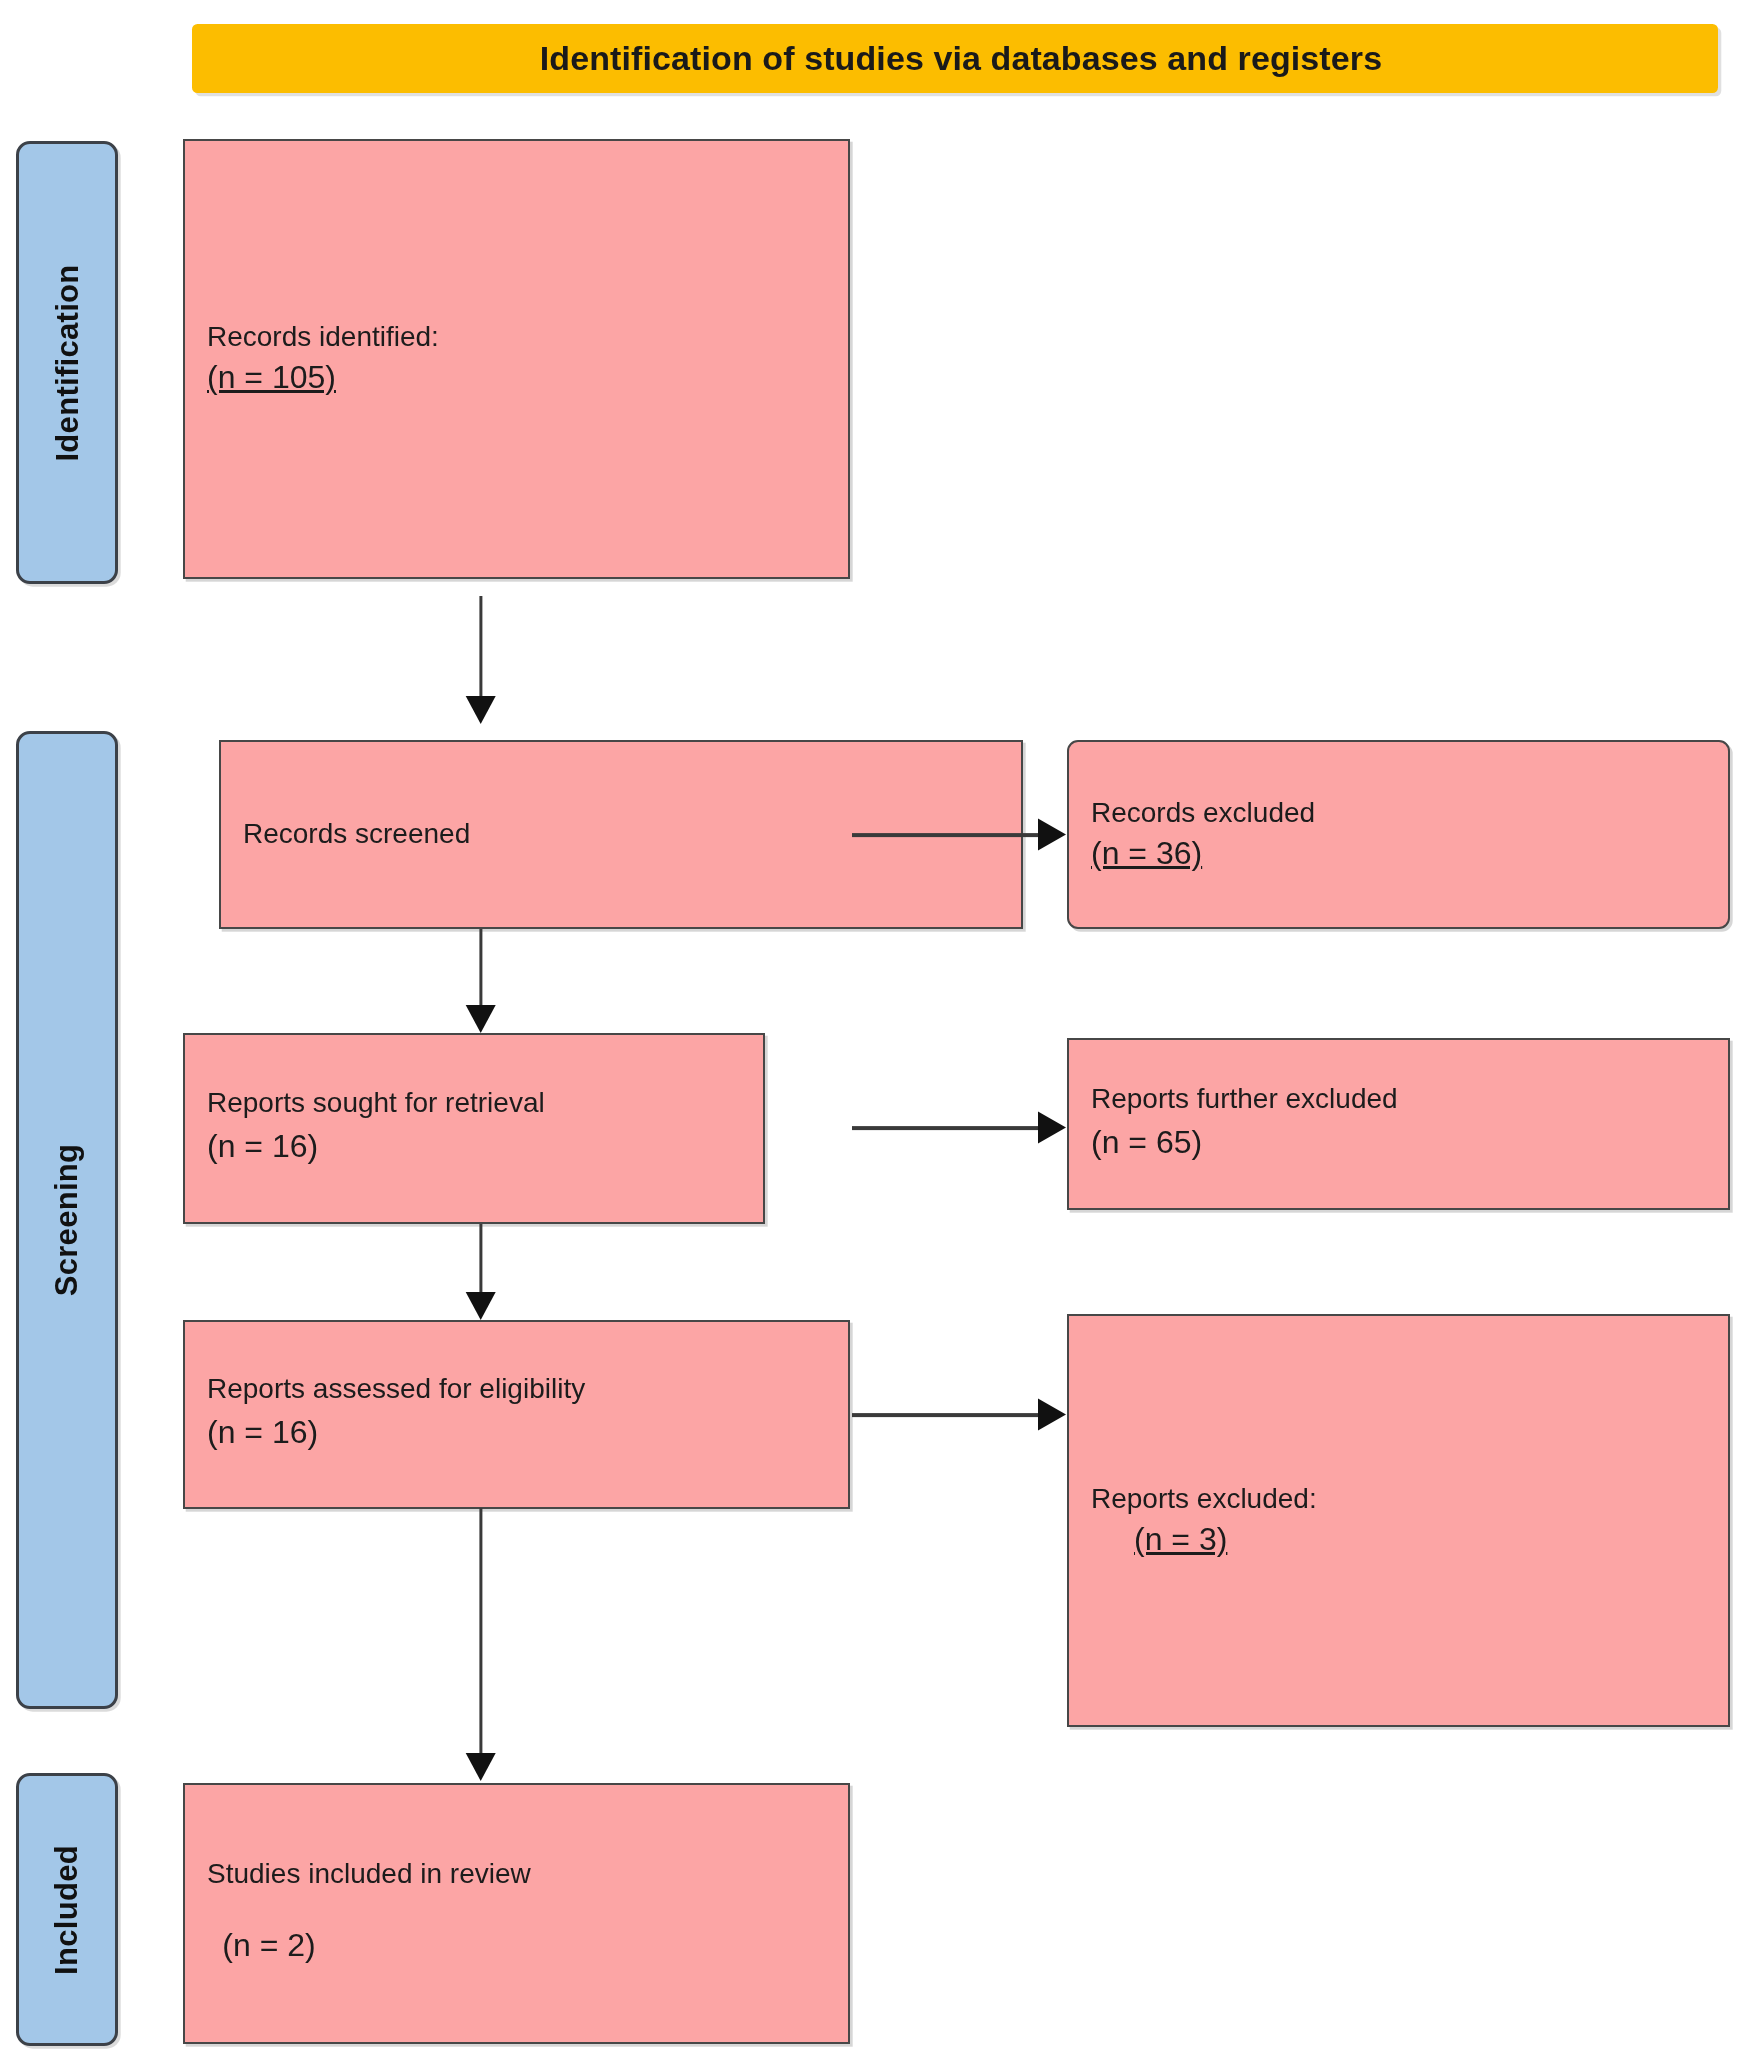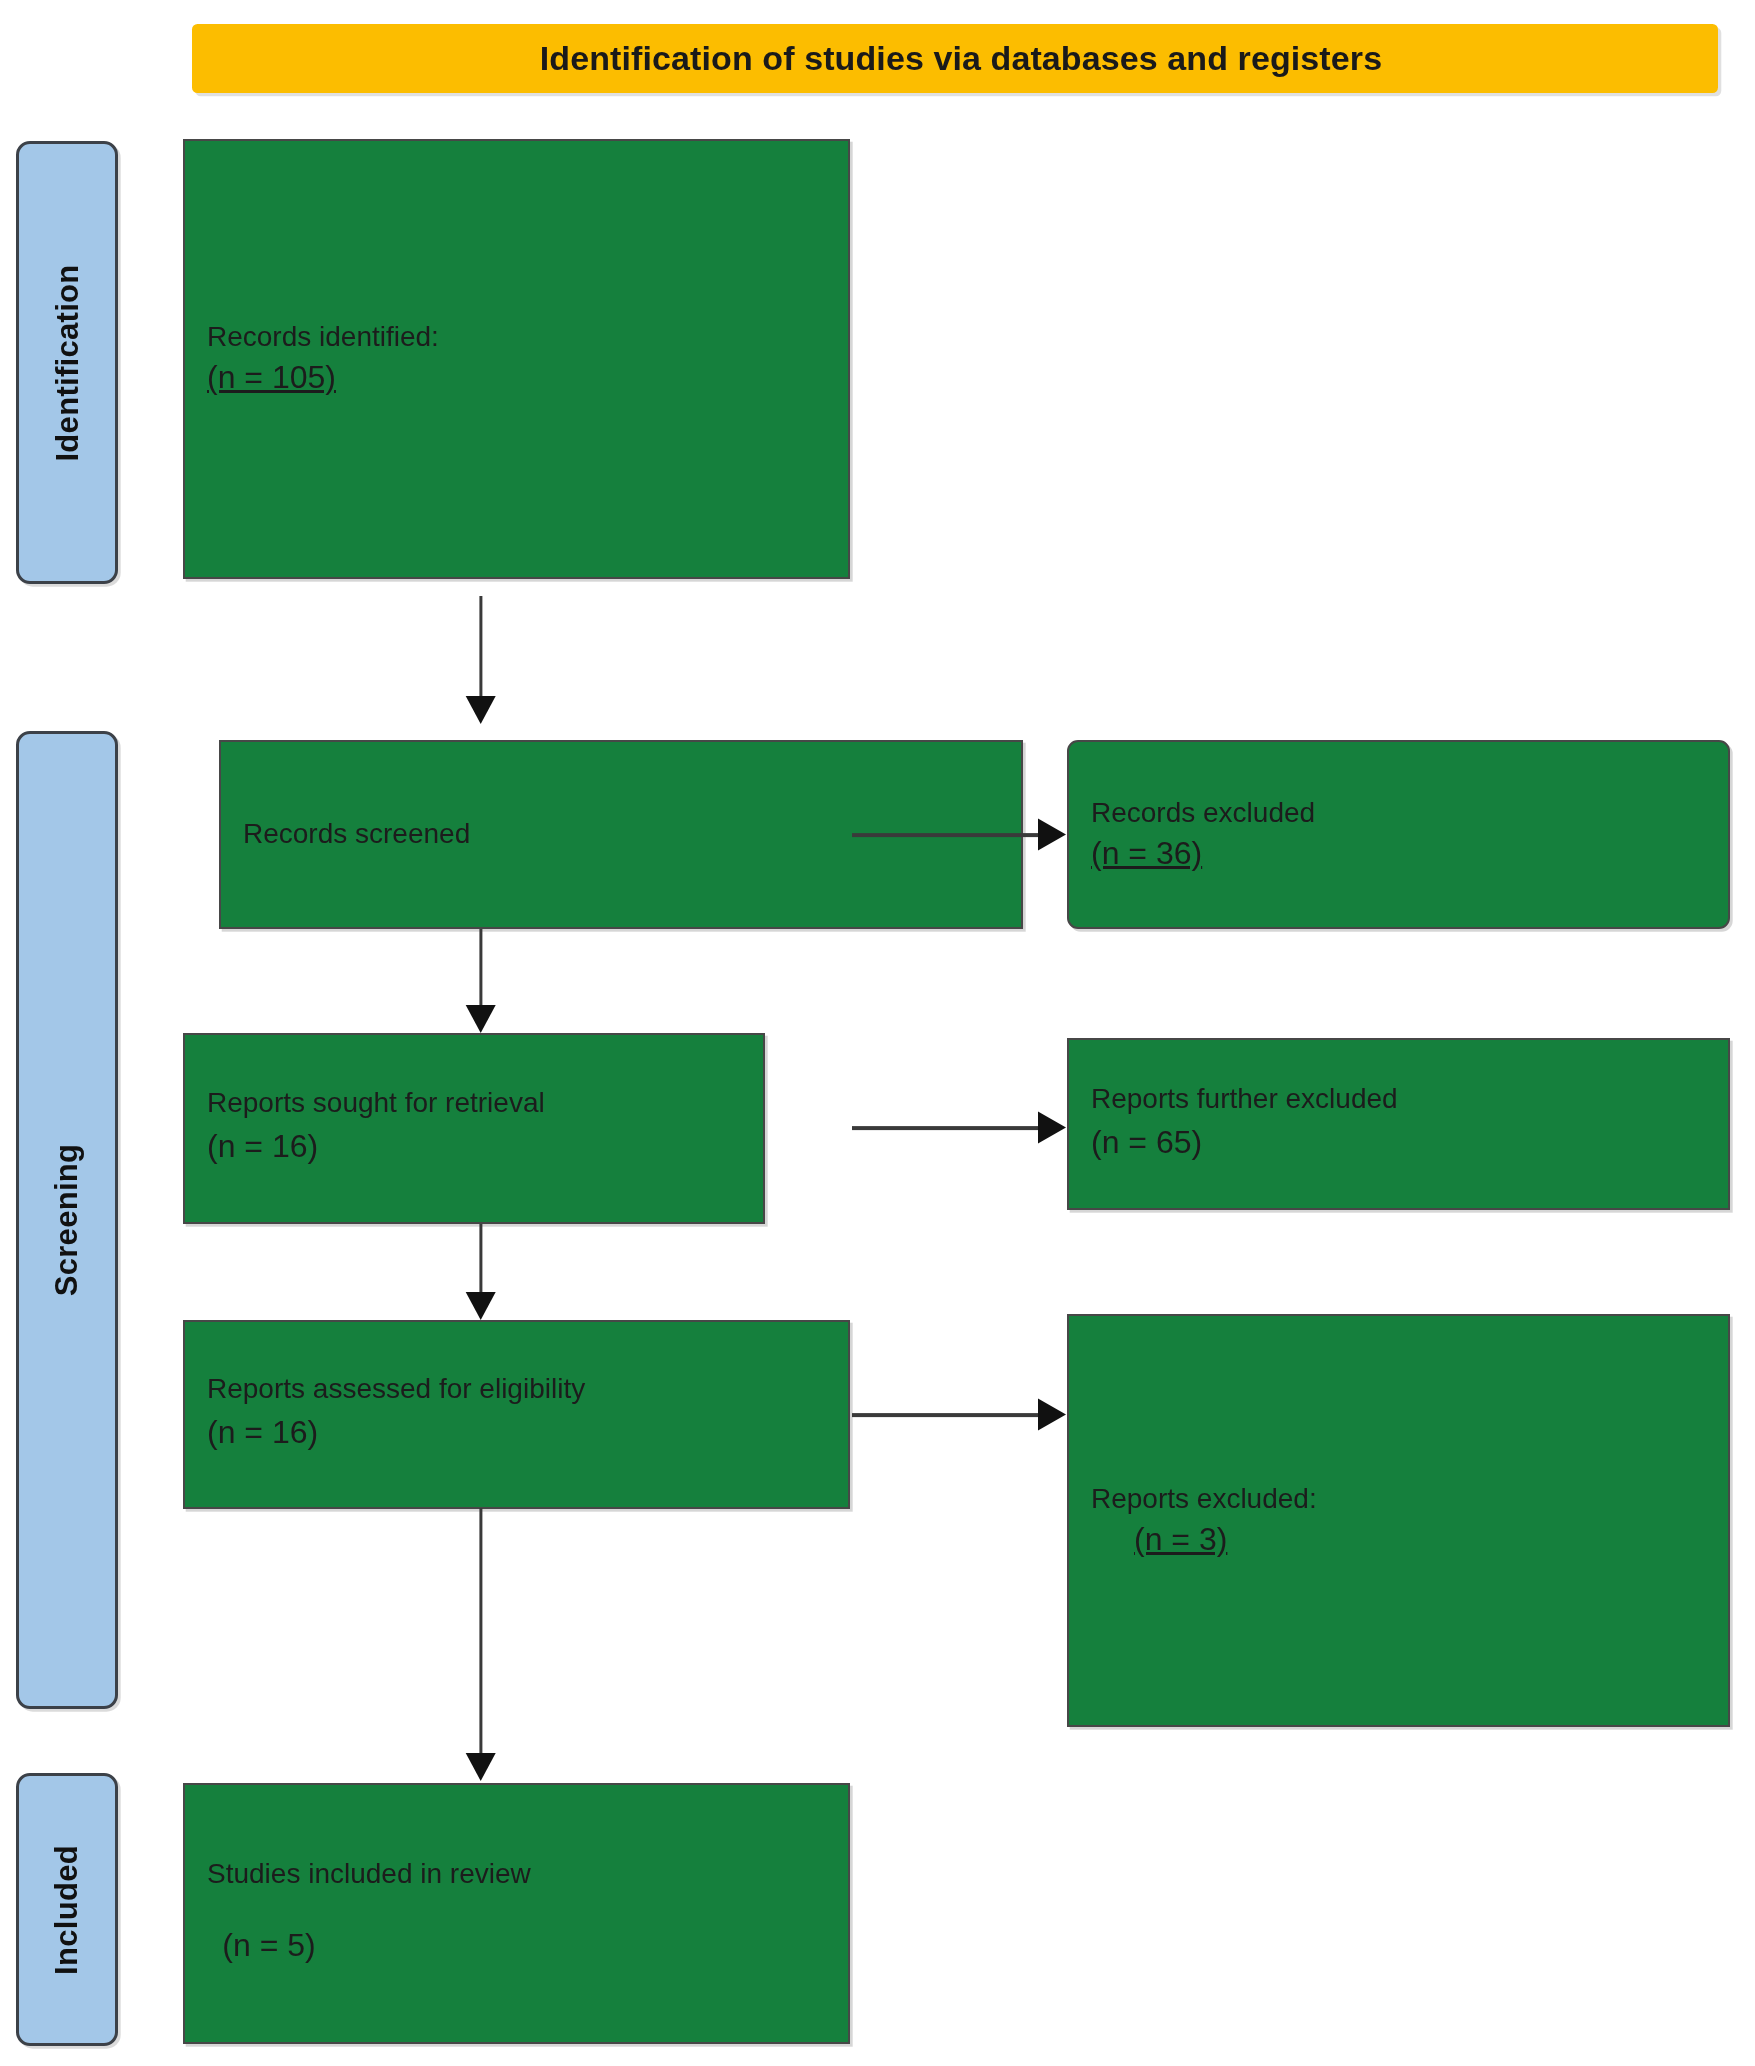--- a/index.html
+++ b/index.html
@@ -54,21 +54,21 @@
     white-space: nowrap;
     font-size: 31px;
     font-weight: bold;
     color: #111111;
     letter-spacing: 0.3px;
   }
 
   
   .flowbox {
     position: absolute;
-    background: #15803d;
+    background: #fca5a5;
     border: 2.7px solid #474747;
     box-sizing: border-box;
     box-shadow: 2.7px 2.7px 0 rgba(0,0,0,0.16);
     display: flex;
     flex-direction: column;
     justify-content: center;
   }
   .flowbox .lines {
     padding-left: 22px;
     padding-right: 13px;
@@ -242,18 +242,18 @@
   </div>
 
   <div class="arrow-v" style="left:481px; top:1508px; height:273px;">
     <div class="shaft" style="height:246px;"></div>
     <div class="head"></div>
   </div>
 
   <div class="flowbox" style="left:183px; top:1783px; width:667px; height:261px;">
     <div class="lines gap-lines">
       <div class="line">Studies included in review</div>
-      <div class="line count-big indent" style="padding-left:15.3px;">(n = 5)</div>
+      <div class="line count-big indent" style="padding-left:15.3px;">(n = 2)</div>
     </div>
   </div>
 
 </div>
 
 
 </body></html>

